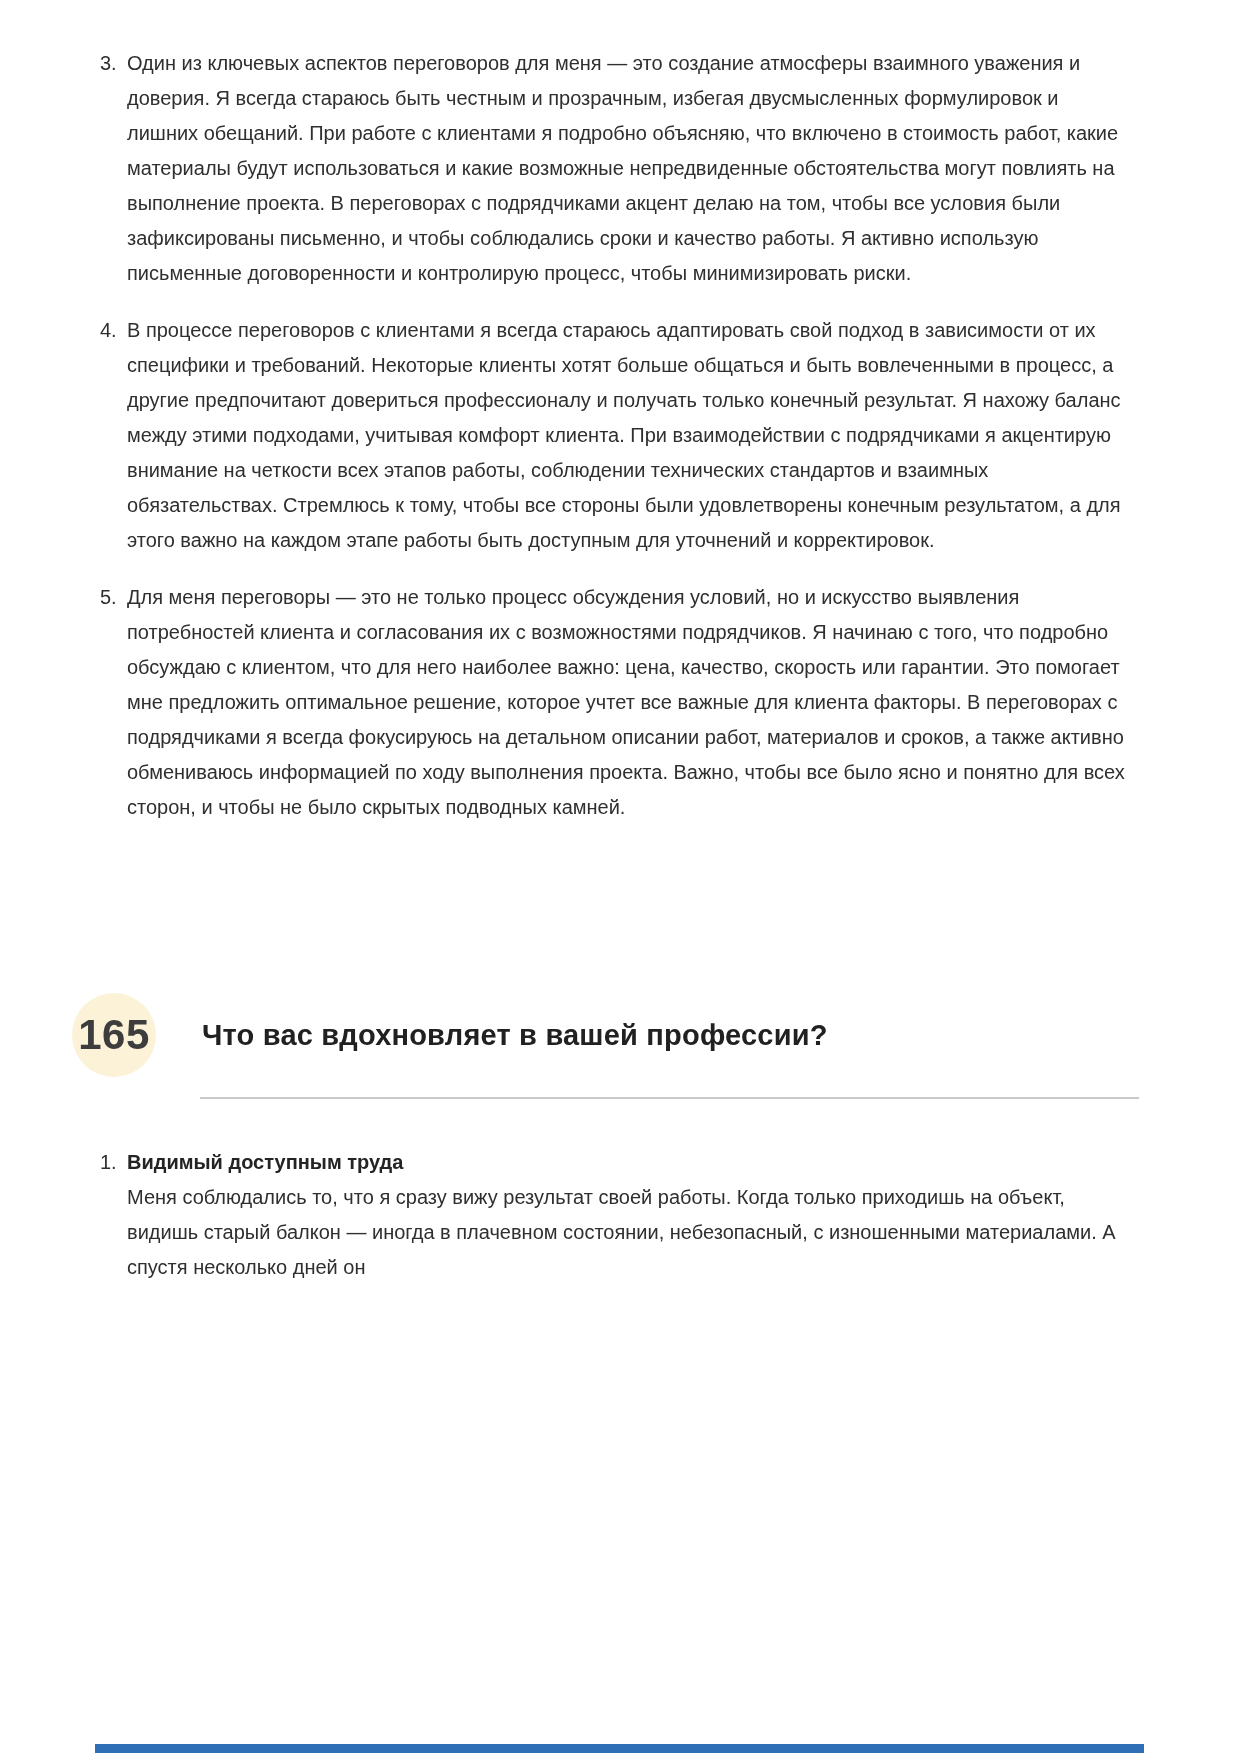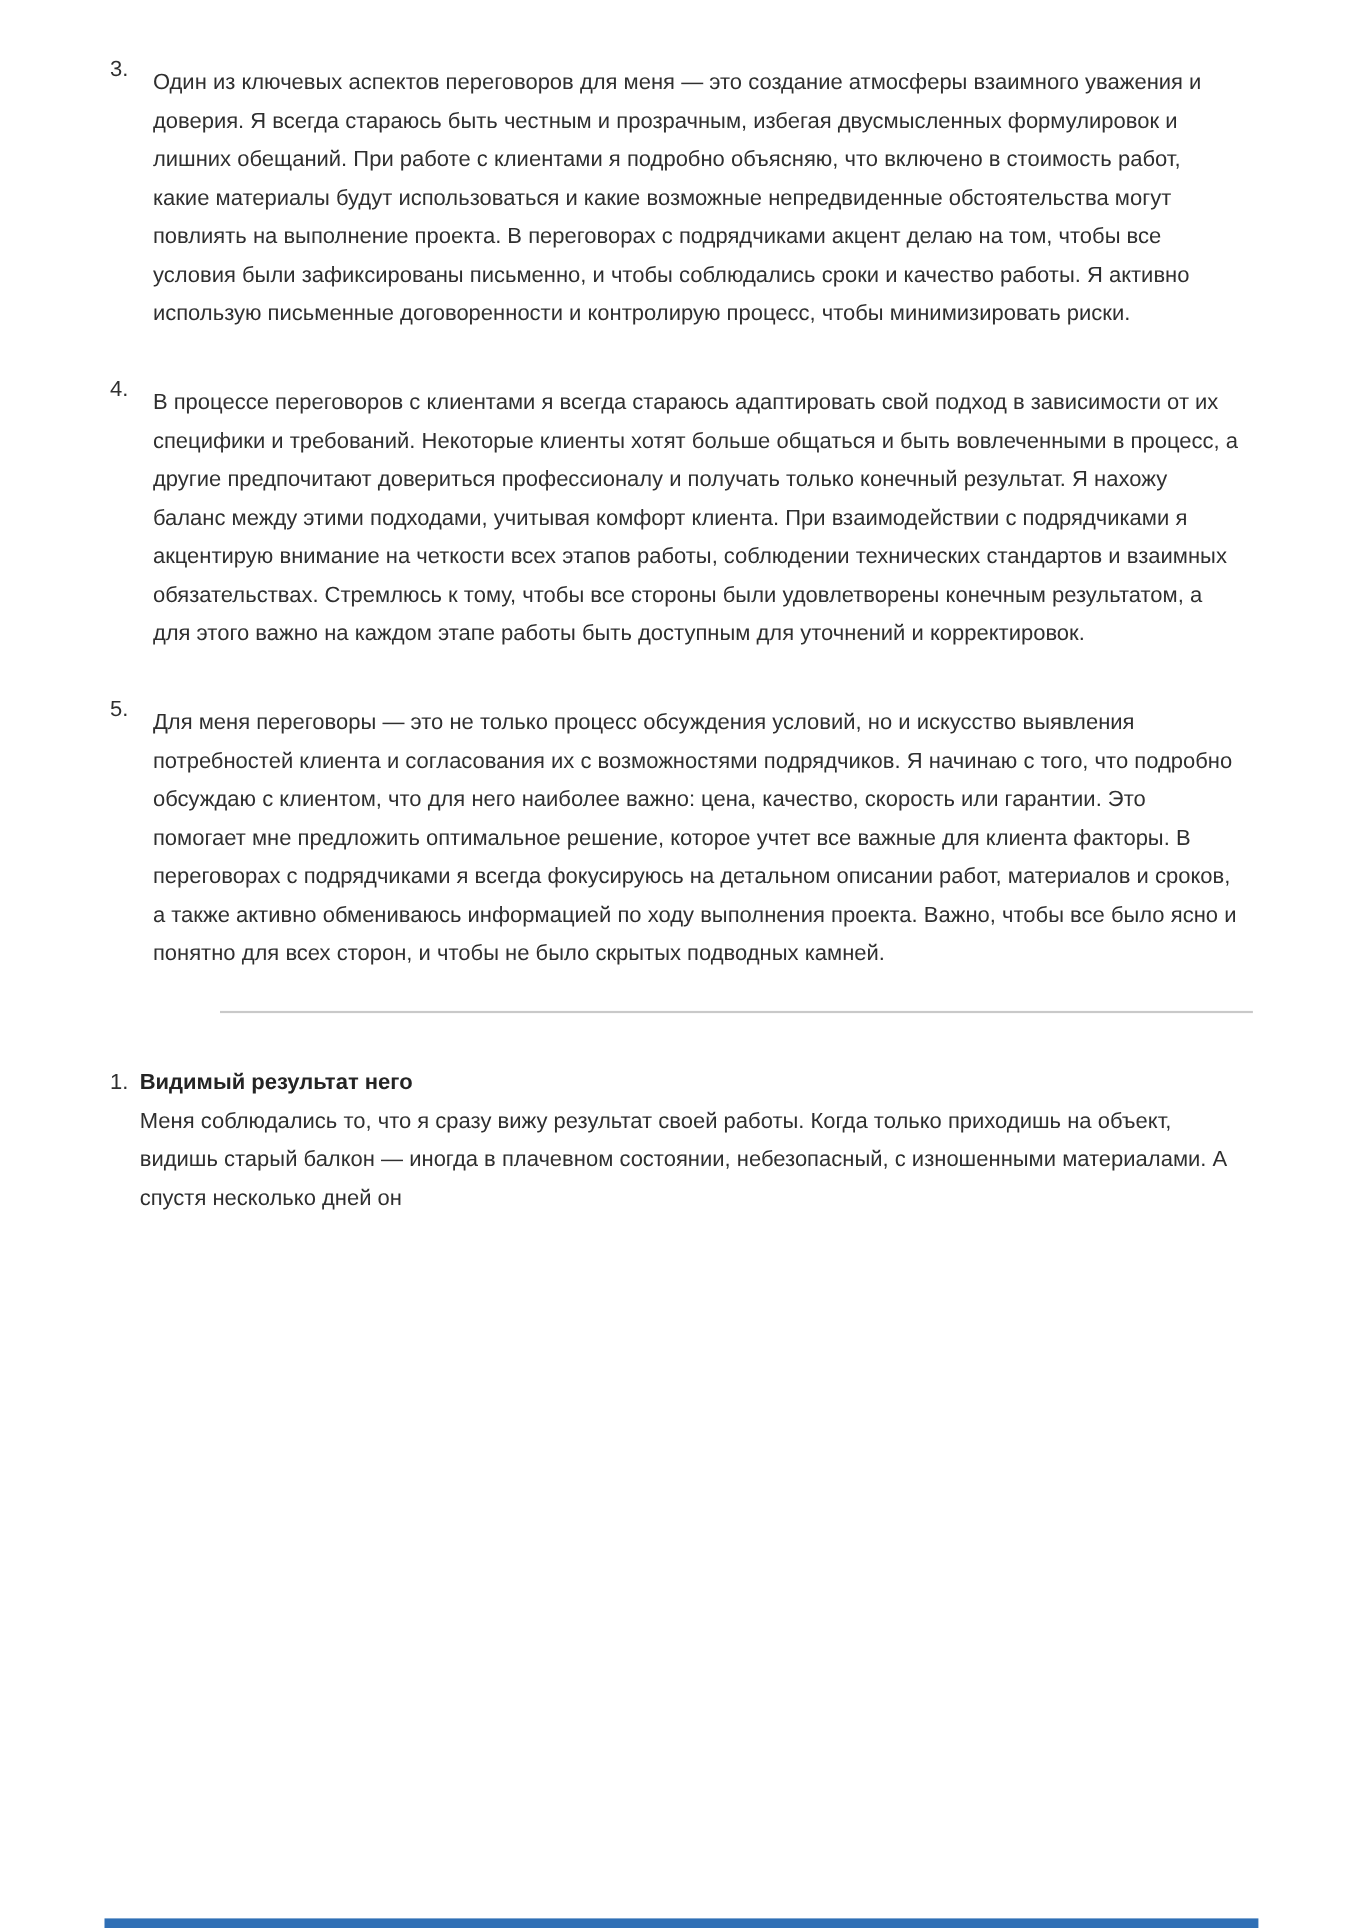--- a/index.html
+++ b/index.html
@@ -22,21 +22,21 @@
     margin: 0 0 22px 0;
   }
   .num-item .num {
     flex: 0 0 27px;
     font-size: 20px;
     line-height: 35px;
     color: #2f2f2f;
   }
   .num-item .body {
     flex: 1 1 auto;
-    margin: 12px;
+    margin: 0;
     font-size: 20px;
     line-height: 35px;
     color: #2f2f2f;
     max-width: 1005px;
   }
   .section-header {
     display: flex;
     align-items: center;
     margin-top: 168px;
     margin-left: -28px;
@@ -117,26 +117,32 @@
   <div class="num-item">
     <span class="num">4.</span>
     <p class="body">В процессе переговоров с клиентами я всегда стараюсь адаптировать свой подход в зависимости от их специфики и требований. Некоторые клиенты хотят больше общаться и быть вовлеченными в процесс, а другие предпочитают довериться профессионалу и получать только конечный результат. Я нахожу баланс между этими подходами, учитывая комфорт клиента. При взаимодействии с подрядчиками я акцентирую внимание на четкости всех этапов работы, соблюдении технических стандартов и взаимных обязательствах. Стремлюсь к тому, чтобы все стороны были удовлетворены конечным результатом, а для этого важно на каждом этапе работы быть доступным для уточнений и корректировок.</p>
   </div>
 
   <div class="num-item">
     <span class="num">5.</span>
     <p class="body">Для меня переговоры — это не только процесс обсуждения условий, но и искусство выявления потребностей клиента и согласования их с возможностями подрядчиков. Я начинаю с того, что подробно обсуждаю с клиентом, что для него наиболее важно: цена, качество, скорость или гарантии. Это помогает мне предложить оптимальное решение, которое учтет все важные для клиента факторы. В переговорах с подрядчиками я всегда фокусируюсь на детальном описании работ, материалов и сроков, а также активно обмениваюсь информацией по ходу выполнения проекта. Важно, чтобы все было ясно и понятно для всех сторон, и чтобы не было скрытых подводных камней.</p>
   </div>
 
+  <div class="section-header">
+    <div class="section-badge">
+      <span class="badge-num">165</span>
+    </div>
+    <h2 class="section-title">Что вас вдохновляет в вашей профессии?</h2>
+  </div>
 
   <hr class="section-rule">
 
   <div class="answer-item">
     <span class="num">1.</span>
     <div class="answer-body">
-      <p class="answer-heading">Видимый результат него</p>
+      <p class="answer-heading">Видимый доступным труда</p>
       <p class="answer-text">Меня соблюдались то, что я сразу вижу результат своей работы. Когда только приходишь на объект, видишь старый балкон — иногда в плачевном состоянии, небезопасный, с изношенными материалами. А спустя несколько дней он</p>
     </div>
   </div>
 
   <div class="footer-bar"></div>
 
 </div>
 
 </body></html>

